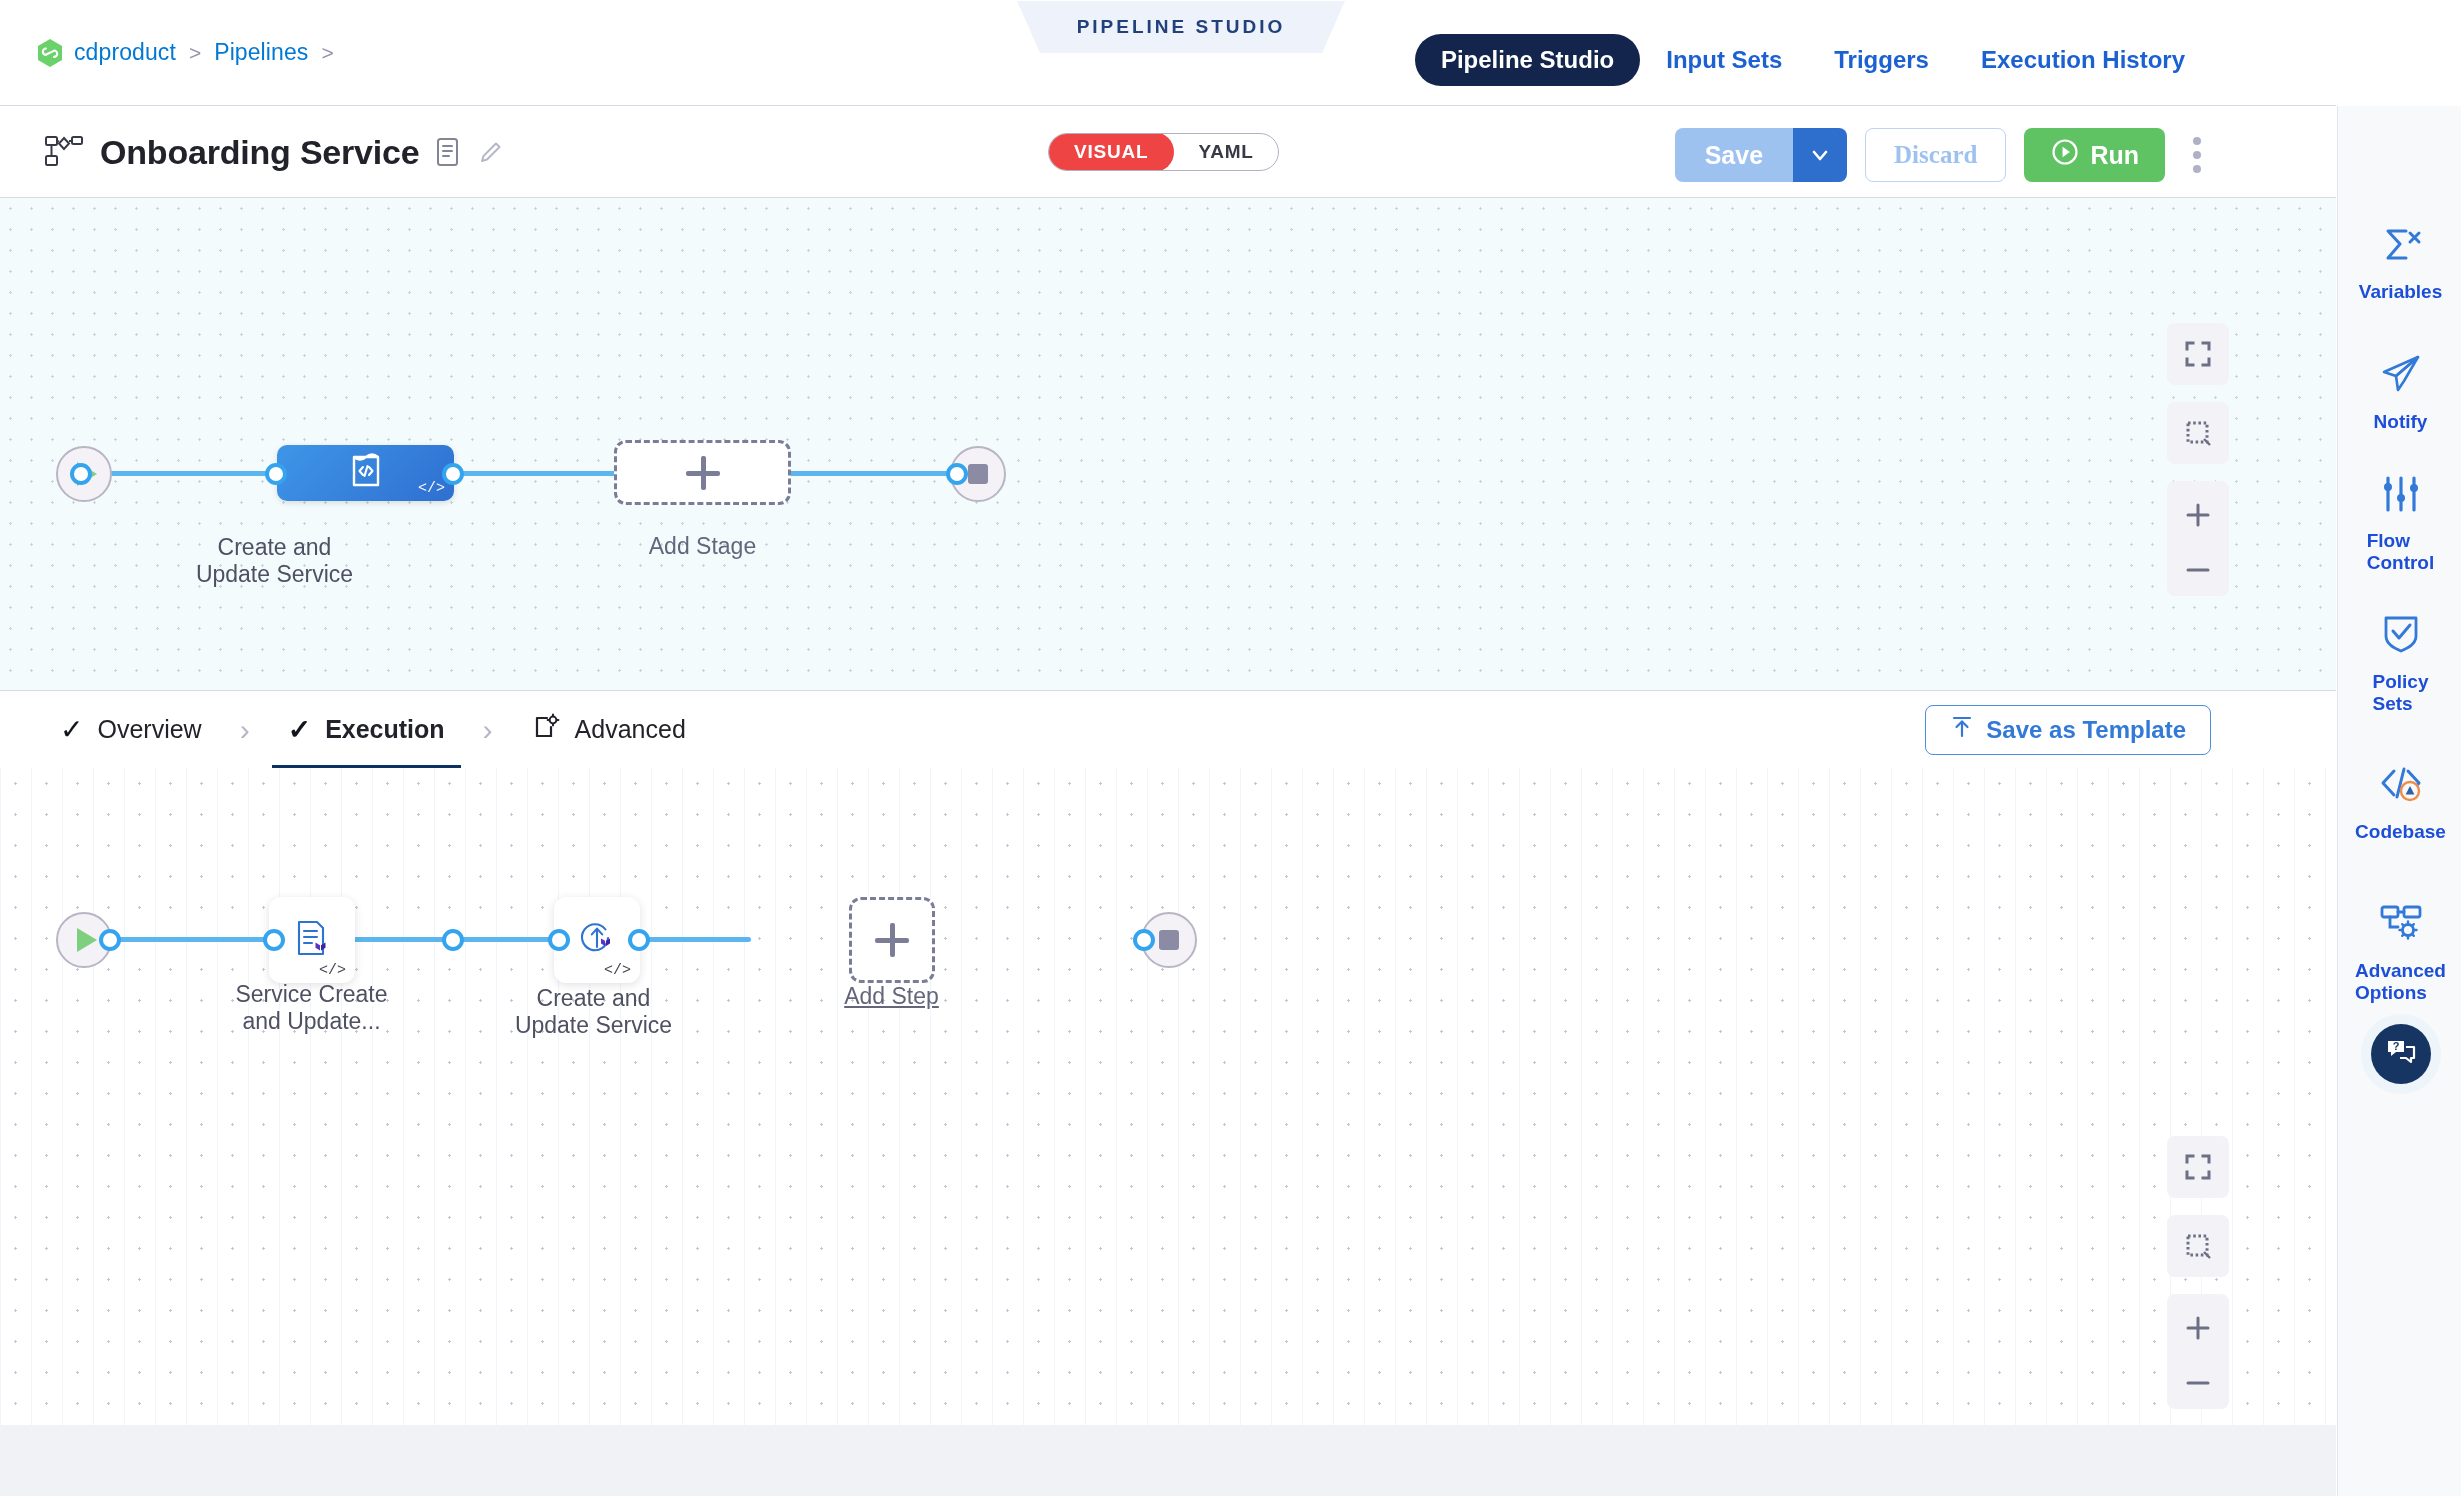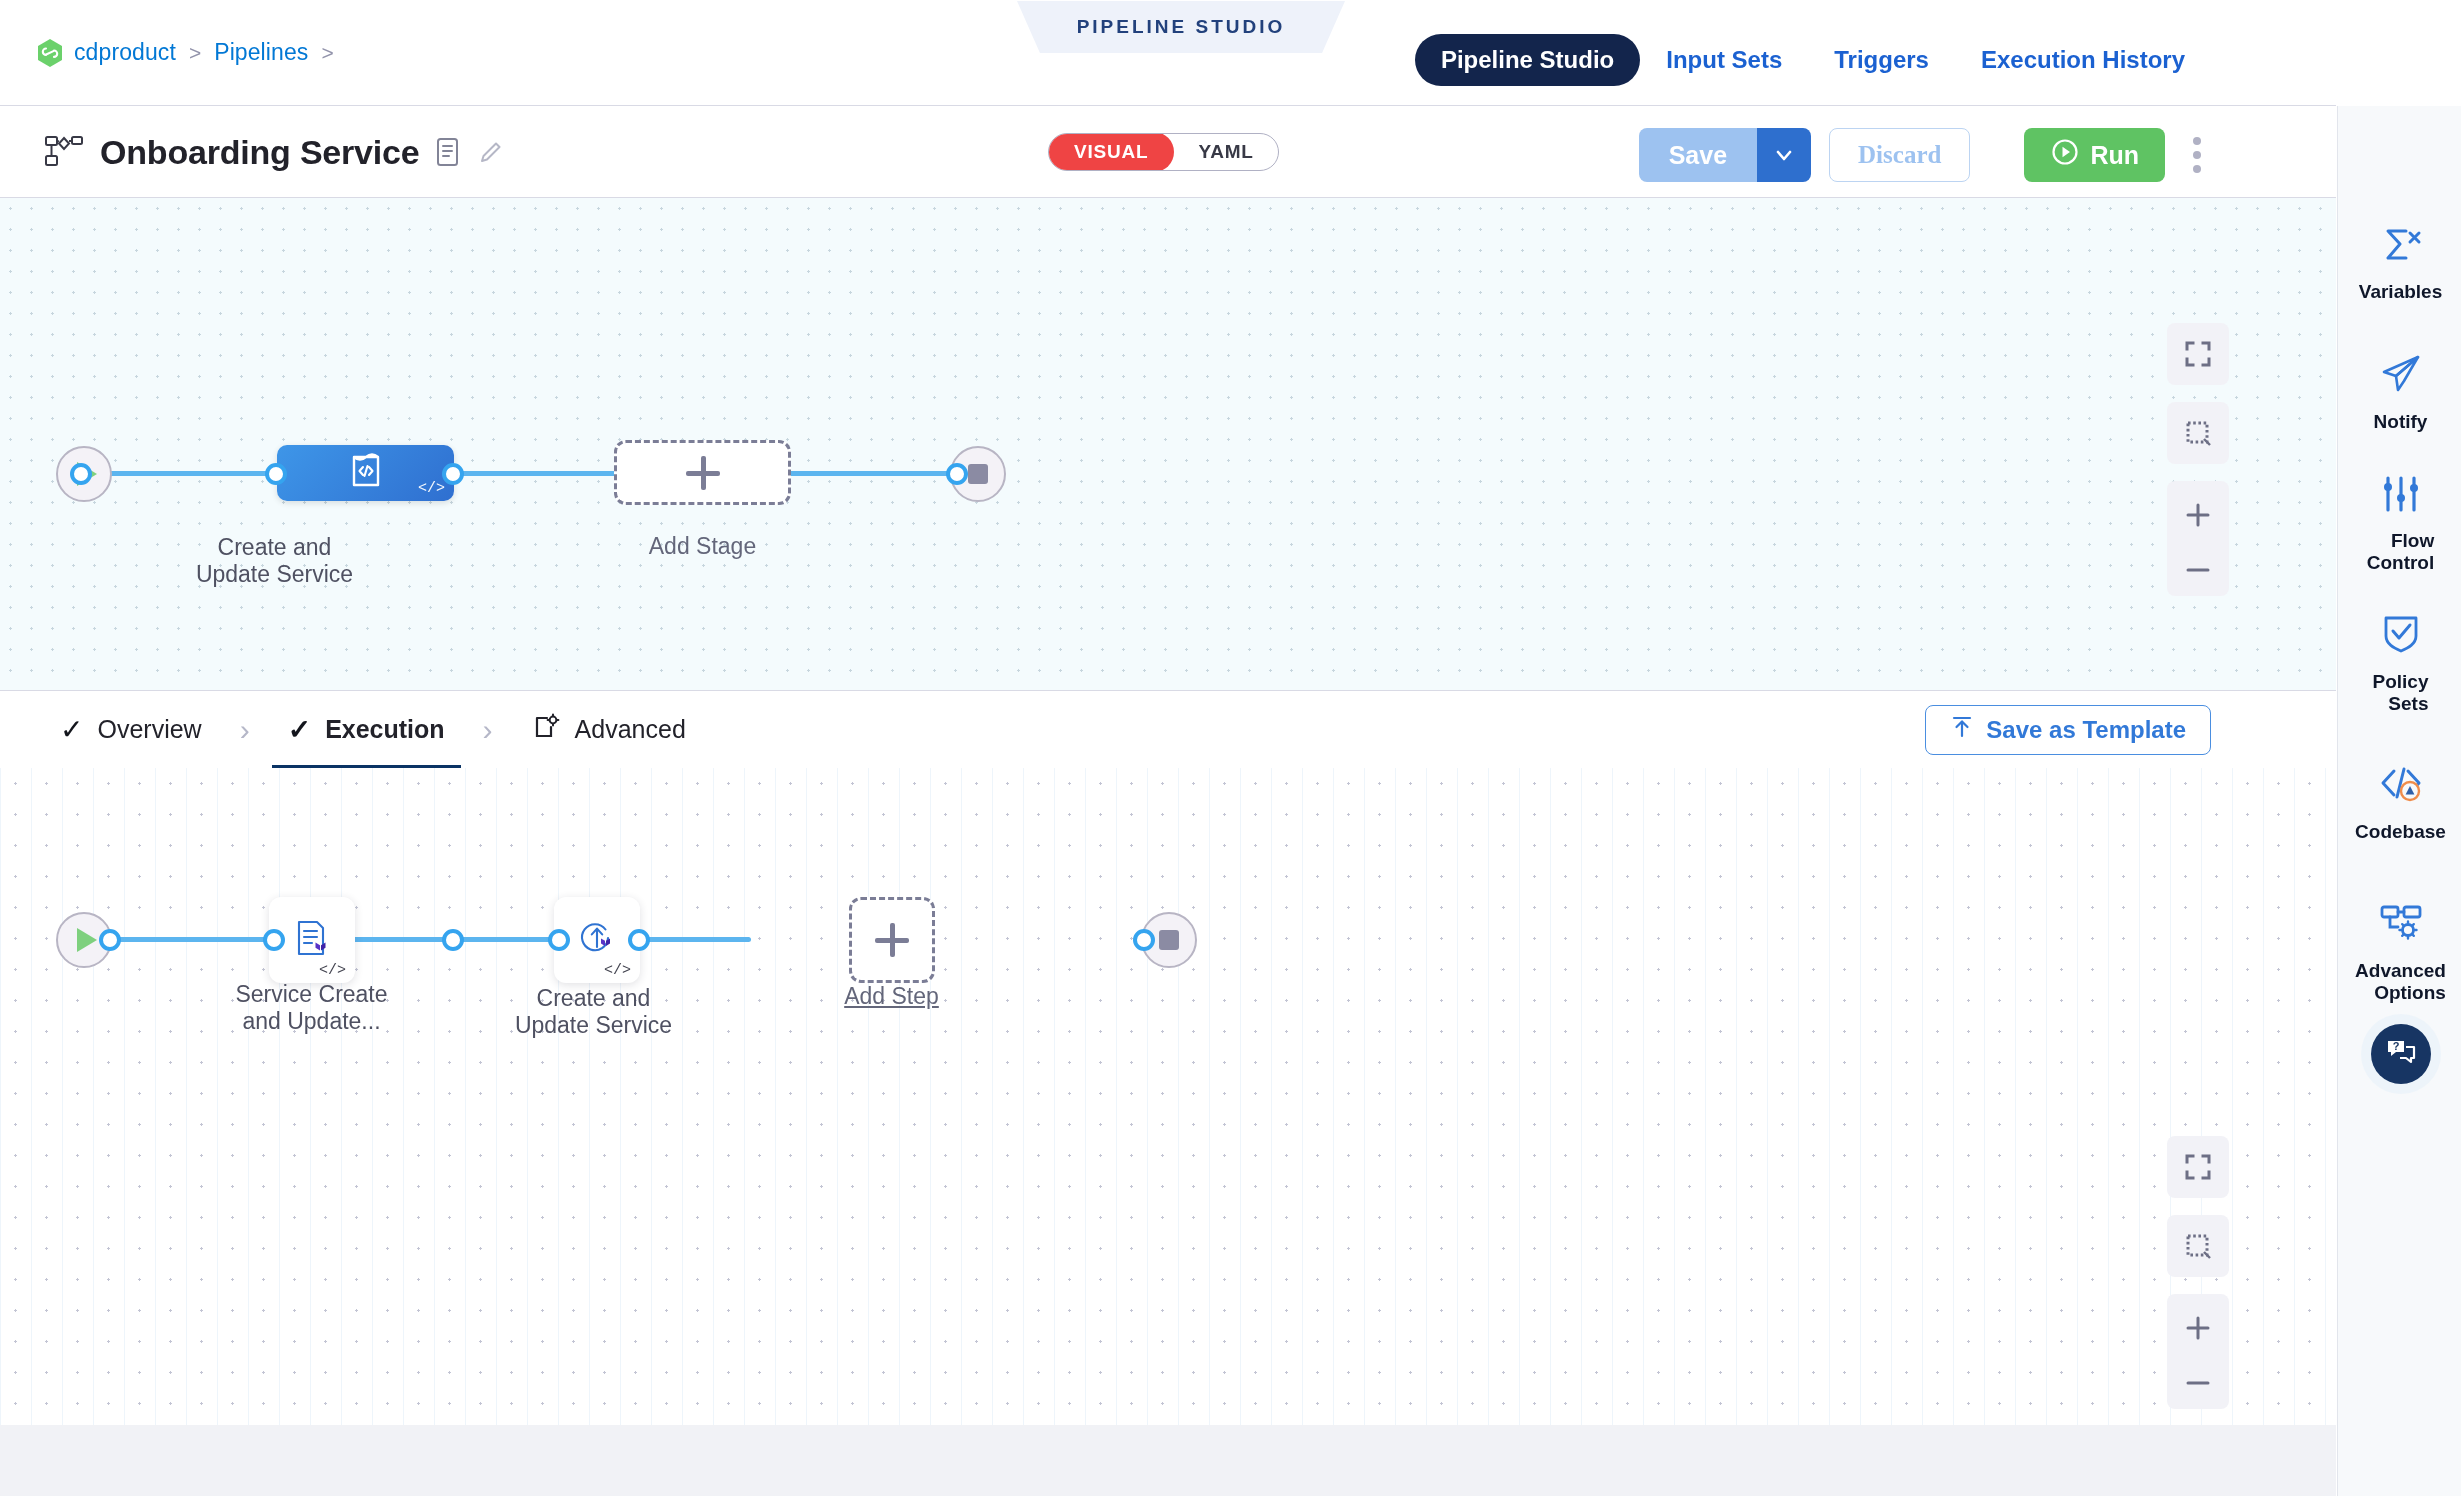--- a/index.html
+++ b/index.html
@@ -78,21 +78,21 @@
     display: flex; align-items: center; justify-content: center;
   }
   .discard-btn {
     border: 1px solid #bcd4f2; border-radius: 8px; background: #fff;
     color: #9dc2f0; font-size: 25px; font-weight: bold;
     padding: 0 28px; height: 54px; display: flex; align-items: center; font-family: Liberation Serif, serif;
   }
   .run-btn {
     background: #5fc363; border-radius: 8px; color: #fff;
     font-size: 25px; font-weight: bold; height: 54px;
-    padding: 0 26px; display: flex; align-items: center; gap: 10px; margin-left: 36px;
+    padding: 0 26px; display: flex; align-items: center; gap: 10px;
   }
   .kebab { display: flex; flex-direction: column; gap: 6px; padding: 8px 10px; }
   .kebab i { width: 8px; height: 8px; border-radius: 50%; background: #b0b1c4; display:block; }
 
   
   .stage-canvas {
     position: absolute; left: 0; top: 198px; width: 2336px; height: 493px;
     background-color: #f4fbfd;
     background-image: radial-gradient(#c7d6de 1.4px, transparent 1.4px);
     background-size: 21px 21px;
@@ -192,21 +192,21 @@
   
   .rail {
     position: absolute; right: 0; top: 106px; width: 125px; height: 1390px;
     background: #f7f9fb; border-left: 1px solid #e2e5ec;
   }
   .rail-item {
     position: absolute; left: 0; width: 125px; display: flex;
     flex-direction: column; align-items: center; gap: 12px;
   }
   .rail-label {
-    font-size: 19px; font-weight: bold; color: #0f172a; text-align: right; line-height: 1.15;
+    font-size: 19px; font-weight: bold; color: #1d4ed8; text-align: left; line-height: 1.15;
   }
   .help-fab {
     position: absolute; left: 33px; width: 60px; height: 60px; border-radius: 50%;
     background: #173563; display: flex; align-items: center; justify-content: center;
     box-shadow: 0 0 0 10px rgba(230,240,250,.55);
   }
 
   
   .bottom-strip {
     position: absolute; left: 0; top: 1425px; width: 2336px; height: 72px;

